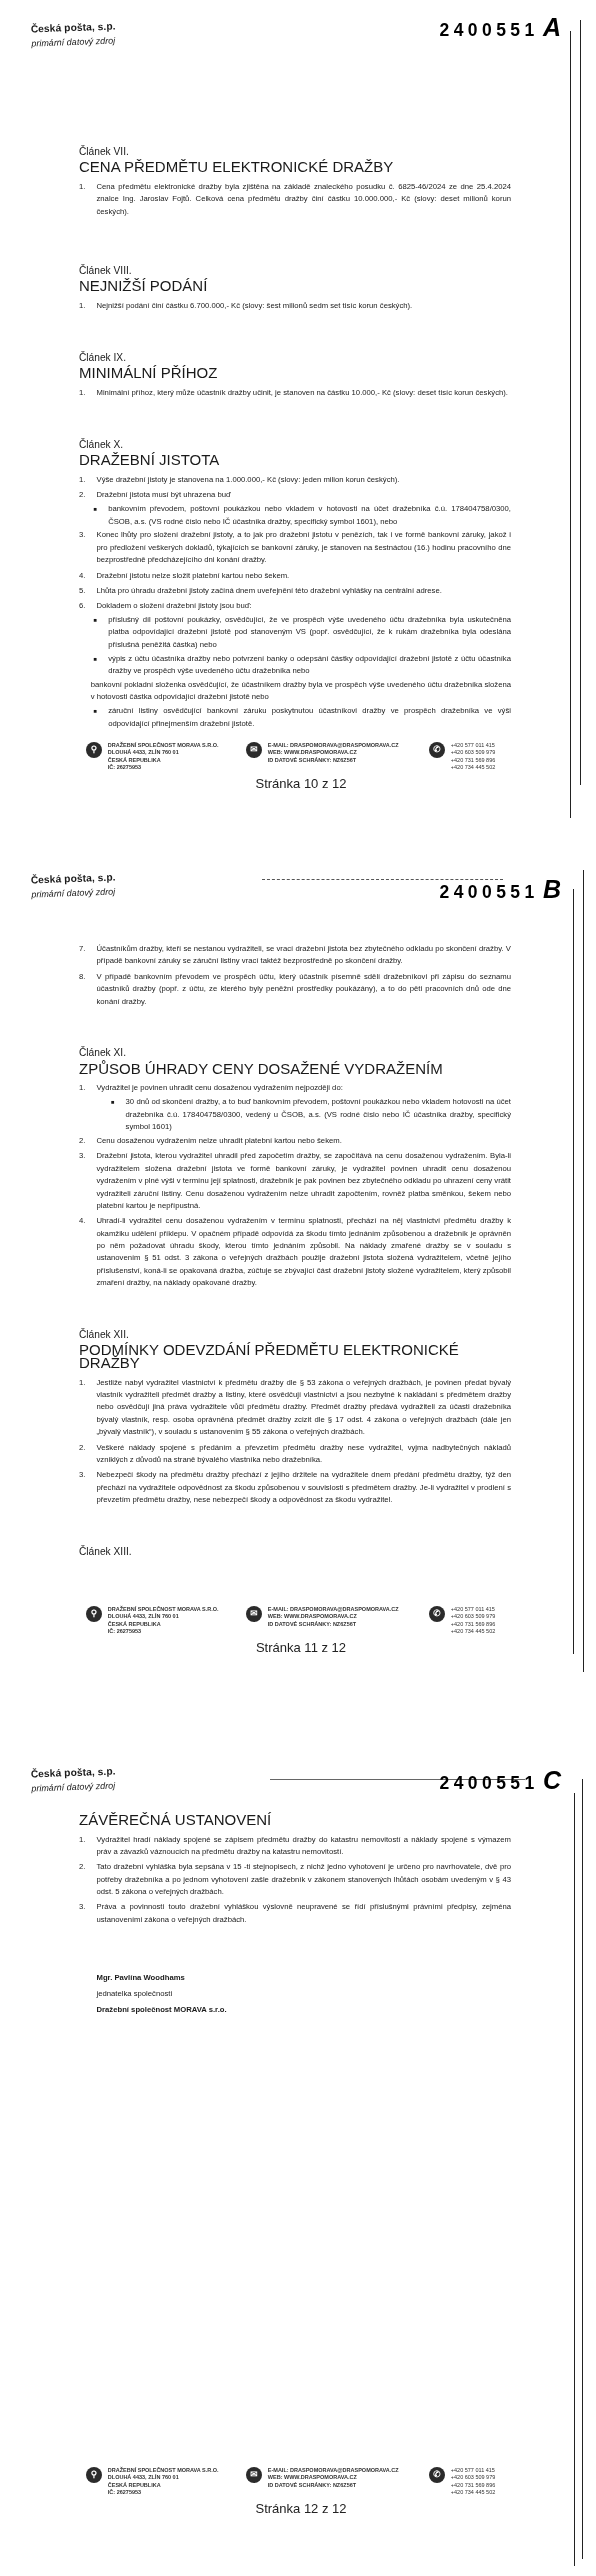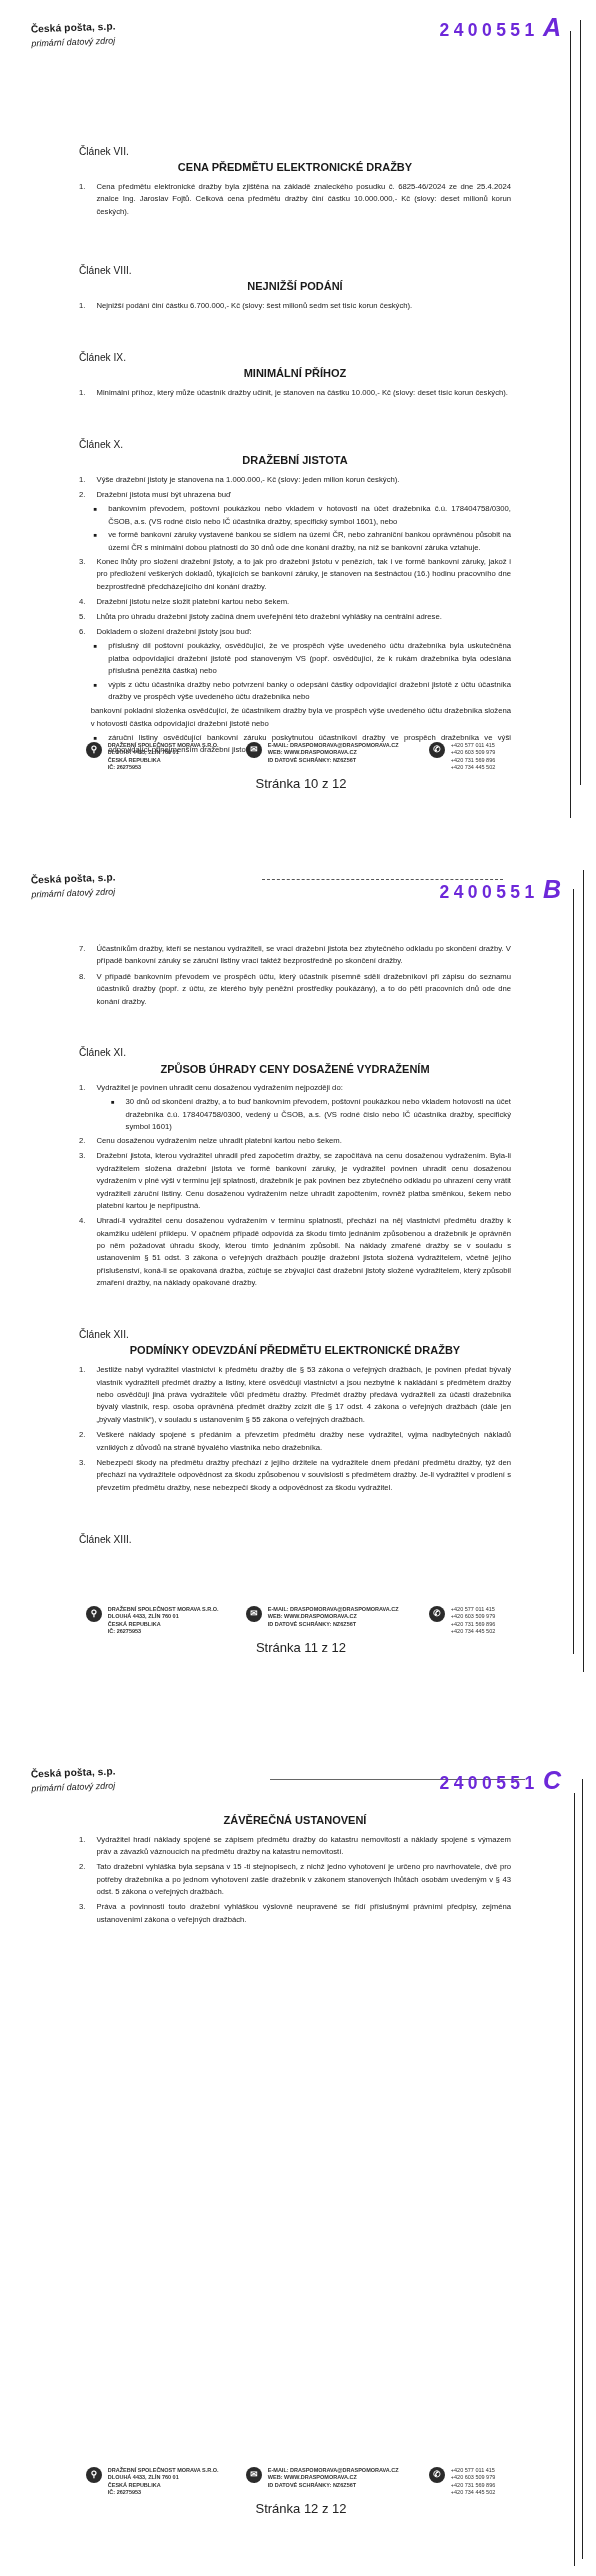--- a/index.html
+++ b/index.html
@@ -7,29 +7,29 @@
            font-family: "Liberation Sans", sans-serif; color: #1a1a1a; }
     .page { position: absolute; left: 0; width: 597px; background: #fff; }
     .p1 { top: 0; height: 838px; }
     .p2 { top: 867px; height: 824px; }
     .p3 { top: 1764px; height: 812px; }
 
     .stamp-org { position: absolute; left: 31px; top: 22px; transform: rotate(-2deg); }
     .stamp-org .org { font-weight: bold; font-size: 10.2px; letter-spacing: 0.1px; }
     .stamp-org .sub { font-style: italic; font-size: 9px; margin-top: 4.4px; }
     .stamp-num { position: absolute; right: 36px; top: 13px; font-family: "Liberation Sans", sans-serif;
-                 font-weight: bold; font-size: 17.5px; letter-spacing: 4.4px; color: #6d28d9; }
+                 font-weight: bold; font-size: 17.5px; letter-spacing: 4.4px; color: #000000; }
     .stamp-num .letter { font-style: italic; font-weight: bold; font-size: 25px; letter-spacing: 0; margin-left: 4.4px; }
     .strike-line { position: absolute; top: 12.4px; left: 262px; width: 241px; height: 0.7px;
                    border-top: 0.7px dashed #555; }
     .vline { position: absolute; width: 0.7px; background: #222; }
 
     .content { position: absolute; left: 79px; width: 432px; font-size: 7.7px; line-height: 12.4px; }
     .clanek { font-size: 10.2px; margin-top: 0; }
-    .art-title { text-align: center; font-weight: bold; font-size: 11px; margin: 2.9px 0 7.3px 0; }
+    .art-title { font-weight: normal; font-size: 15px; margin: 2.9px 0 7.3px 0; }
     .num-item { display: flex; margin-bottom: 2.9px; text-align: justify; }
     .num-item .n { width: 17.5px; flex: none; }
     .num-item .t { flex: 1; }
     .bullet { display: flex; margin: 1.5px 0 1.5px 14.6px; text-align: justify; }
     .bullet .b { width: 14.6px; flex: none; font-size: 5.8px; line-height: 12.4px; }
     .bullet .t { flex: 1; }
     .indent-para { margin: 1.5px 0 1.5px 11.7px; text-align: justify; }
     .gap { height: 22px; }
 
     .footer { position: absolute; left: 86px; width: 430px; font-size: 5.5px; line-height: 7.3px; font-weight: bold; color: #333; }
@@ -93,24 +93,20 @@
         <span class="t">Výše dražební jistoty je stanovena na 1.000.000,- Kč (slovy: jeden milion korun českých).</span>
       </div>
     <div class="num-item" style="margin-bottom:0">
         <span class="n">2.</span>
         <span class="t">Dražební jistota musí být uhrazena buď</span>
       </div>
     <div class="bullet">
         <span class="b">■</span>
         <span class="t">bankovním převodem, poštovní poukázkou nebo vkladem v hotovosti na účet dražebníka č.ú. 178404758/0300, ČSOB, a.s. (VS rodné číslo nebo IČ účastníka dražby, specifický symbol 1601), nebo</span>
       </div>
-    <div class="bullet">
-        <span class="b">■</span>
-        <span class="t">ve formě bankovní záruky vystavené bankou se sídlem na území ČR, nebo zahraniční bankou oprávněnou působit na území ČR s minimální dobou platnosti do 30 dnů ode dne konání dražby, na níž se bankovní záruka vztahuje.</span>
-      </div>
     <div class="num-item">
         <span class="n">3.</span>
         <span class="t">Konec lhůty pro složení dražební jistoty, a to jak pro dražební jistotu v penězích, tak i ve formě bankovní záruky, jakož i pro předložení veškerých dokladů, týkajících se bankovní záruky, je stanoven na šestnáctou (16.) hodinu pracovního dne bezprostředně předcházejícího dni konání dražby.</span>
       </div>
     <div class="num-item">
         <span class="n">4.</span>
         <span class="t">Dražební jistotu nelze složit platební kartou nebo šekem.</span>
       </div>
     <div class="num-item">
         <span class="n">5.</span>
@@ -286,20 +282,25 @@
       </div>
     <div class="num-item">
         <span class="n">2.</span>
         <span class="t">Tato dražební vyhláška byla sepsána v 15 -ti stejnopisech, z nichž jedno vyhotovení je určeno pro navrhovatele, dvě pro potřeby dražebníka a po jednom vyhotovení zašle dražebník v zákonem stanovených lhůtách osobám uvedeným v § 43 odst. 5 zákona o veřejných dražbách.</span>
       </div>
     <div class="num-item">
         <span class="n">3.</span>
         <span class="t">Práva a povinnosti touto dražební vyhláškou výslovně neupravené se řídí příslušnými právními předpisy, zejména ustanoveními zákona o veřejných dražbách.</span>
       </div>
 
+    <div class="sig">
+      <div class="name">Mgr. Pavlína Woodhams</div>
+      <div>jednatelka společnosti</div>
+      <div class="co">Dražební společnost MORAVA s.r.o.</div>
+    </div>
   </div>
 
   <div class="footer" style="top:703px;">
     <div class="f-col f-col1">
       <span class="f-icon">⚲</span>
       <div class="f-text">
           <div>DRAŽEBNÍ SPOLEČNOST MORAVA S.R.O.</div>
           <div>DLOUHÁ 4433, ZLÍN 760 01</div>
           <div>ČESKÁ REPUBLIKA</div>
           <div>IČ: 26275953</div>

